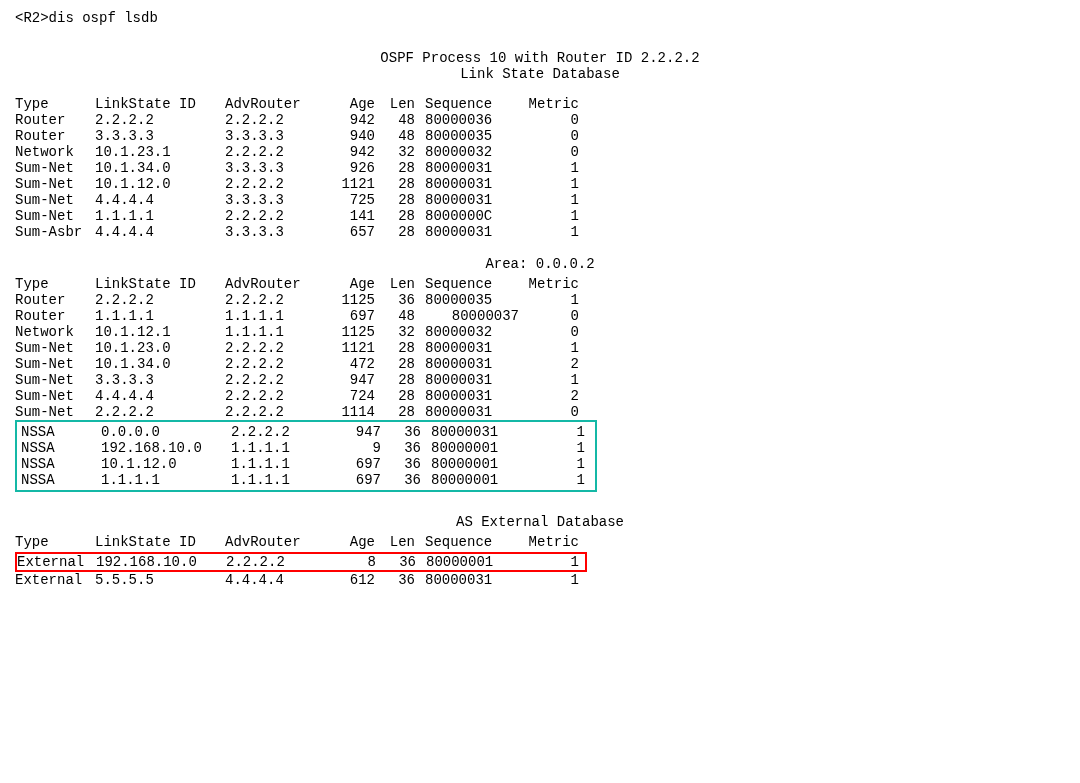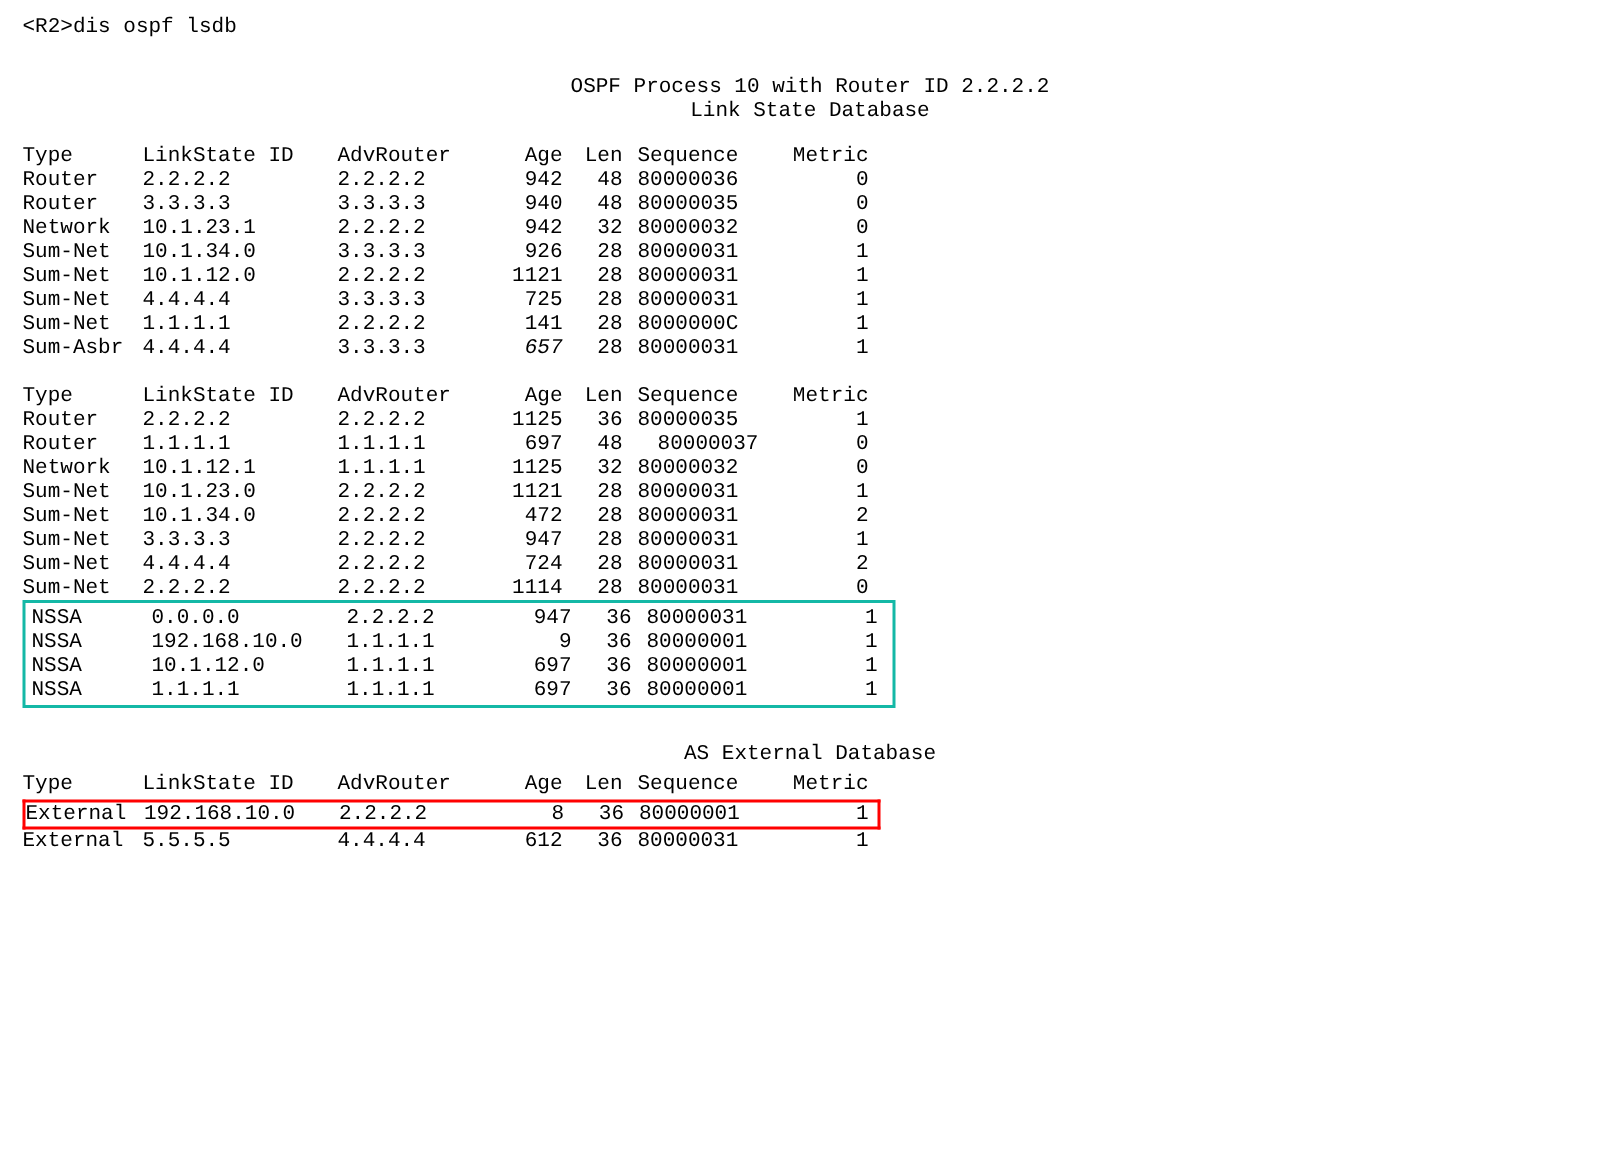--- a/index.html
+++ b/index.html
@@ -145,30 +145,31 @@
           <td class="col-advr" style="text-align: left;">2.2.2.2</td>
           <td class="col-age" style="text-align: right;">141</td>
           <td class="col-len" style="text-align: right;">28</td>
           <td class="col-seq" style="text-align: left;">8000000C</td>
           <td class="col-metric" style="text-align: right;">1</td>
         </tr>
         <tr>
           <td class="col-type" style="text-align: left;">Sum-Asbr</td>
           <td class="col-lsid" style="text-align: left;">4.4.4.4</td>
           <td class="col-advr" style="text-align: left;">3.3.3.3</td>
-          <td class="col-age" style="text-align: right; font-style: italic;">657</td>
+          <td class="col-age" style="text-align: right;">657</td>
           <td class="col-len" style="text-align: right;">28</td>
           <td class="col-seq" style="text-align: left;">80000031</td>
           <td class="col-metric" style="text-align: right;">1</td>
         </tr>
       </tbody>
   </table>
 </div>
 
 <div class="section">
+  <div class="area-header">Area: 0.0.0.2</div>
   <table>
     <thead>
       <tr>
         <th class="col-type">Type</th>
         <th class="col-lsid">LinkState ID</th>
         <th class="col-advr">AdvRouter</th>
         <th class="col-age">Age</th>
         <th class="col-len">Len</th>
         <th class="col-seq">Sequence</th>
         <th class="col-metric">Metric</th>
@@ -183,21 +184,21 @@
           <td class="col-len" style="text-align: right;">36</td>
           <td class="col-seq" style="text-align: left;">80000035</td>
           <td class="col-metric" style="text-align: right;">1</td>
         </tr>
         <tr>
           <td class="col-type" style="text-align: left;">Router</td>
           <td class="col-lsid" style="text-align: left;">1.1.1.1</td>
           <td class="col-advr" style="text-align: left;">1.1.1.1</td>
           <td class="col-age" style="text-align: right;">697</td>
           <td class="col-len" style="text-align: right;">48</td>
-          <td class="col-seq" style="text-align: center;">80000037</td>
+          <td class="col-seq" style="text-align: right;">80000037</td>
           <td class="col-metric" style="text-align: right;">0</td>
         </tr>
         <tr>
           <td class="col-type" style="text-align: left;">Network</td>
           <td class="col-lsid" style="text-align: left;">10.1.12.1</td>
           <td class="col-advr" style="text-align: left;">1.1.1.1</td>
           <td class="col-age" style="text-align: right;">1125</td>
           <td class="col-len" style="text-align: right;">32</td>
           <td class="col-seq" style="text-align: left;">80000032</td>
           <td class="col-metric" style="text-align: right;">0</td>

